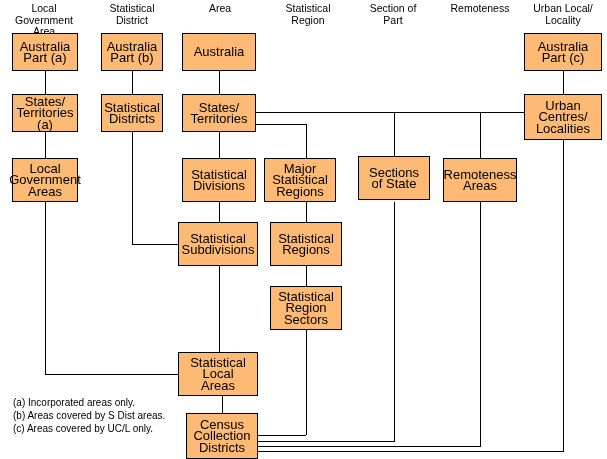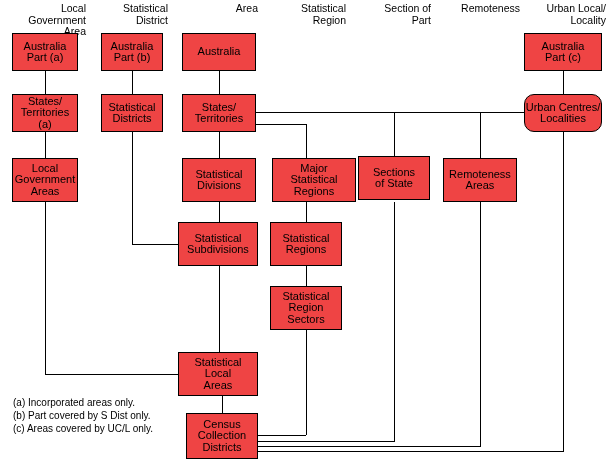--- a/index.html
+++ b/index.html
@@ -10,36 +10,36 @@
   #canvas {
     position: relative;
     width: 607px;
     height: 459px;
     background: #ffffff;
     font-family: "Liberation Sans", sans-serif;
     overflow: hidden;
   }
   .col-head {
     position: absolute;
-    text-align: right;
+    text-align: center;
     font-size: 10.5px;
     color: #000;
     line-height: 11.5px;
     white-space: pre-line;
   }
   .node {
     position: absolute;
     box-sizing: border-box;
     border: 1px solid #000;
-    background: #ef4444;
+    background: #fdba74;
     display: flex;
     align-items: center;
     justify-content: center;
     text-align: center;
-    font-size: 11px;
+    font-size: 13px;
     color: #000;
     line-height: 11.5px;
     white-space: pre-line;
     z-index: 3;
   }
   .line {
     position: absolute;
     background: #000;
     z-index: 1;
   }
@@ -104,43 +104,43 @@
 Part (b)</div>
     <div class="node" style="left: 182px; top: 33px; width: 74px; height: 38px;">Australia</div>
     <div class="node" style="left: 524px; top: 33px; width: 78px; height: 38px;">Australia
 Part (c)</div>
     <div class="node" style="left: 12px; top: 94px; width: 66px; height: 38px;">States/
 Territories (a)</div>
     <div class="node" style="left: 101px; top: 94px; width: 62px; height: 38px;">Statistical
 Districts</div>
     <div class="node" style="left: 182px; top: 94px; width: 74px; height: 38px;">States/
 Territories</div>
-    <div class="node" style="left: 524px; top: 94px; width: 78px; height: 38px; border-radius: 10px;">Urban Centres/
+    <div class="node" style="left: 524px; top: 94px; width: 78px; height: 46px;">Urban Centres/
 Localities</div>
     <div class="node" style="left: 12px; top: 158px; width: 66px; height: 44px;">Local
 Government
 Areas</div>
     <div class="node" style="left: 182px; top: 158px; width: 74px; height: 44px;">Statistical
 Divisions</div>
-    <div class="node" style="left: 272px; top: 158px; width: 84px; height: 44px;">Major
+    <div class="node" style="left: 264px; top: 158px; width: 72px; height: 44px;">Major
 Statistical
 Regions</div>
     <div class="node" style="left: 358px; top: 156px; width: 72px; height: 44px;">Sections
 of State</div>
     <div class="node" style="left: 443px; top: 158px; width: 74px; height: 44px;">Remoteness
 Areas</div>
     <div class="node" style="left: 178px; top: 222px; width: 80px; height: 44px;">Statistical
 Subdivisions</div>
     <div class="node" style="left: 270px; top: 222px; width: 72px; height: 44px;">Statistical
 Regions</div>
     <div class="node" style="left: 270px; top: 286px; width: 72px; height: 44px;">Statistical
 Region
 Sectors</div>
     <div class="node" style="left: 178px; top: 352px; width: 80px; height: 44px;">Statistical
 Local
 Areas</div>
     <div class="node" style="left: 186px; top: 413px; width: 72px; height: 46px;">Census
 Collection
 Districts</div>
     <div class="notes" style="left: 13px; top: 396px;">(a) Incorporated areas only.
-(b) Part covered by S Dist only.
+(b) Areas covered by S Dist areas.
 (c) Areas covered by UC/L only.</div>
   </div>
 
 </body></html>

